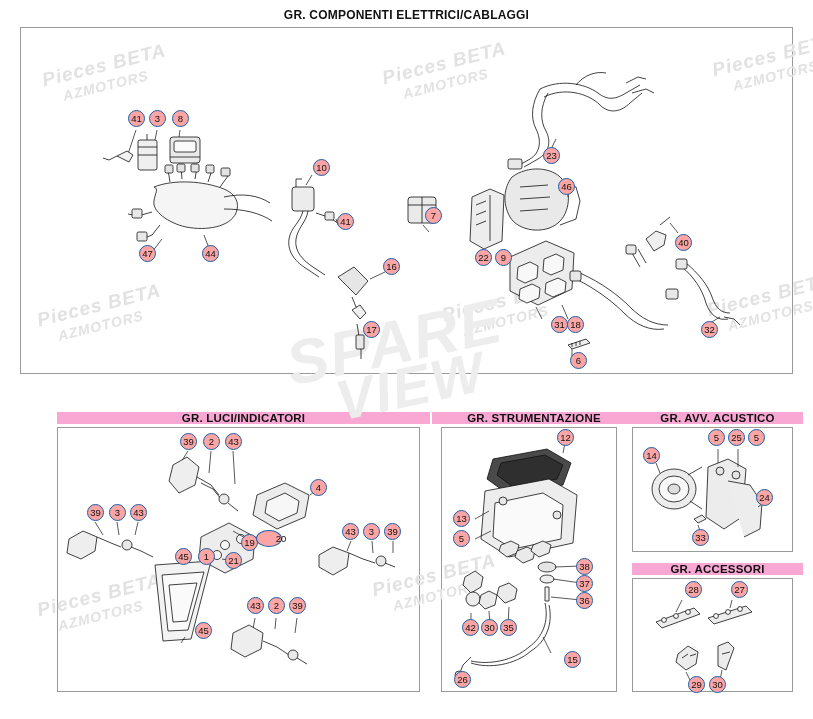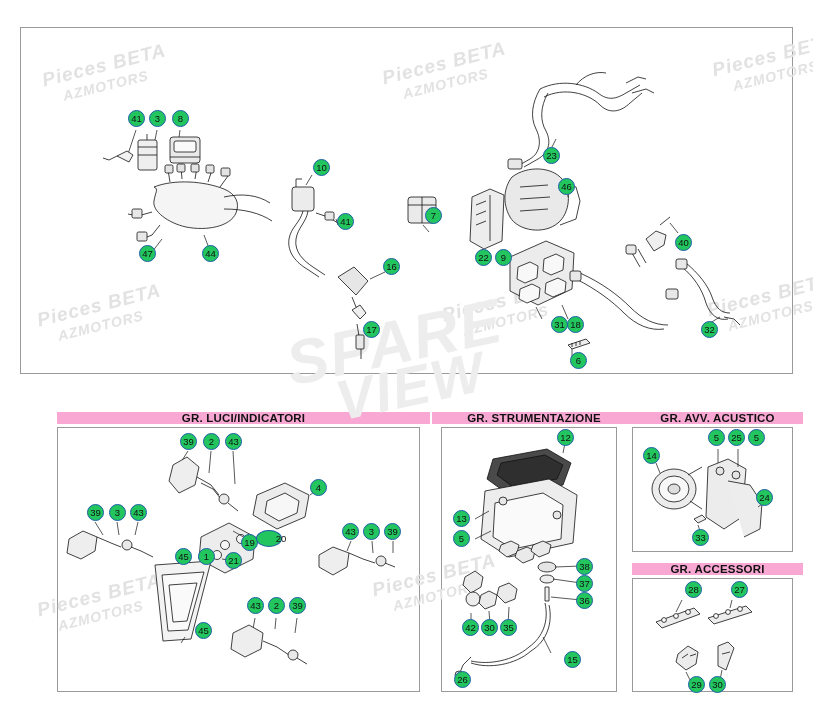--- a/index.html
+++ b/index.html
@@ -42,21 +42,21 @@
     font-size: 12px;
     font-weight: bold;
     letter-spacing: 0.2px;
   }
   
   .callout {
     position: absolute;
     border: 1.1px solid #1d5fa8;
     border-radius: 50%;
     color: #111;
-    background: #22c55e;
+    background: #fca5a5;
     font-size: 9.5px;
     line-height: 1;
     display: flex;
     align-items: center;
     justify-content: center;
     box-sizing: border-box;
     font-family: "Liberation Sans", sans-serif;
   }
   .callout.s {
     width: 17px;
@@ -91,20 +91,21 @@
   }
   .art { position: absolute; }
   svg { display: block; overflow: visible; }
   .leader { stroke: #111; stroke-width: 0.7; fill: none; }
 </style>
 </head>
 <body>
 
 <div class="page">
 
+  <div class="title-main" style="position:absolute; left:0; top:8px; width:813px; text-align:center;">GR. COMPONENTI ELETTRICI/CABLAGGI</div>
 
   <div class="panel" style="left:20px; top:27px; width:773px; height:347px;"></div>
 
   <div class="panel" style="left:57px; top:427px; width:363px; height:265px;"></div>
   <div class="panel-title" style="left:57px; top:412px; width:363px;">GR. LUCI/INDICATORI</div>
 
   <div class="panel" style="left:441px; top:427px; width:176px; height:265px;"></div>
   <div class="panel-title" style="left:432px; top:412px; width:194px;">GR. STRUMENTAZIONE</div>
 
   <div class="panel" style="left:632px; top:427px; width:161px; height:125px;"></div>

